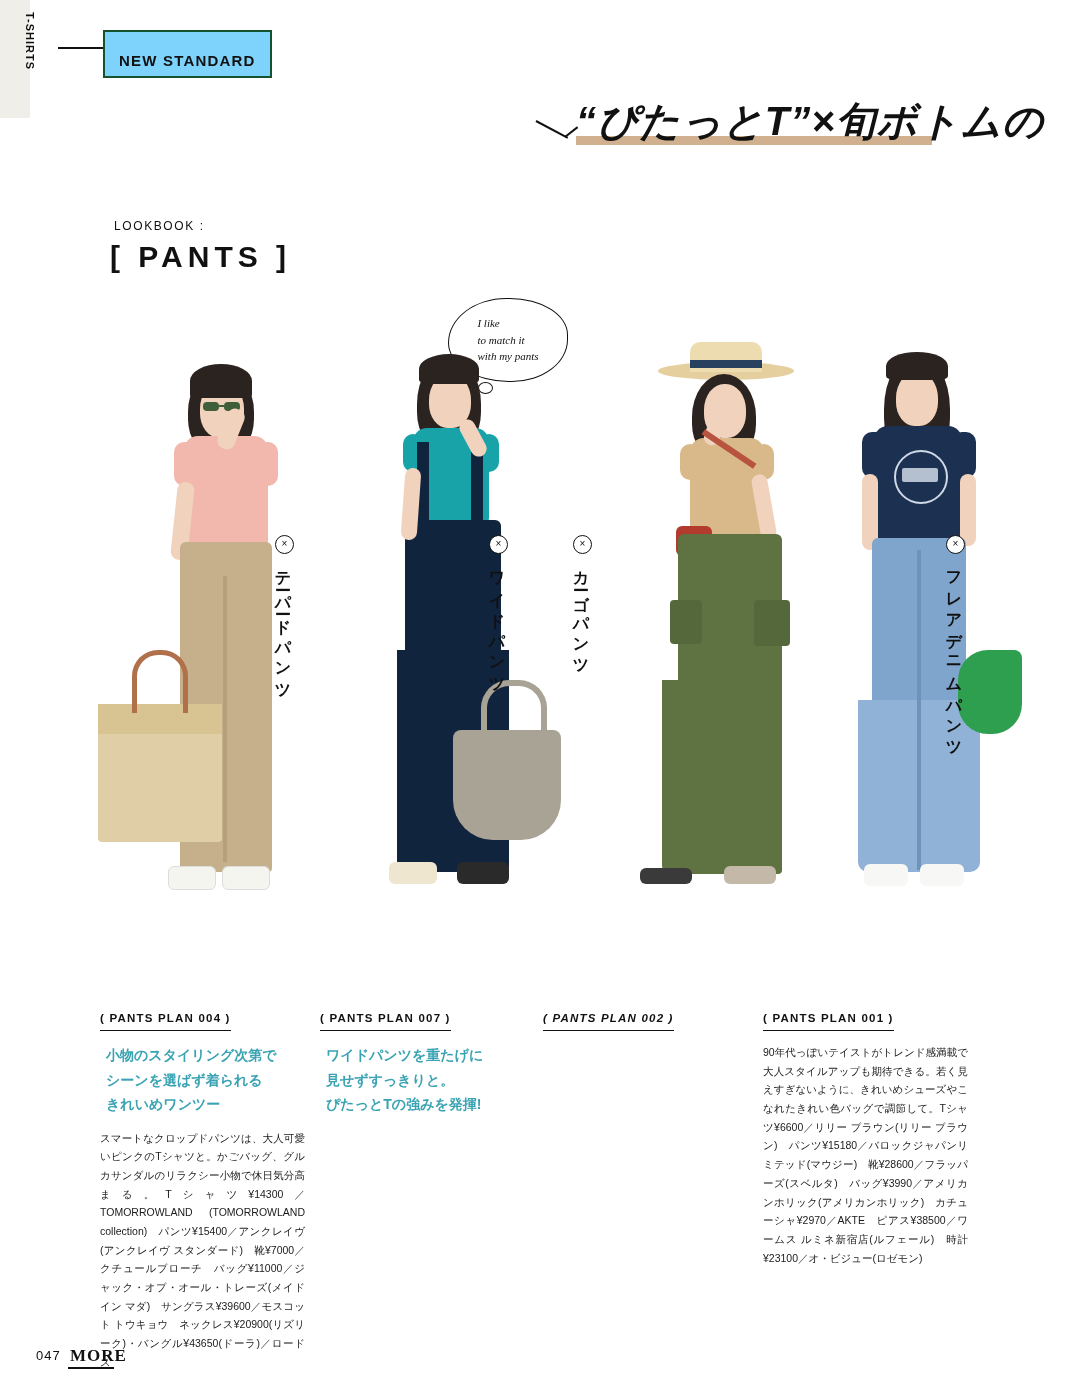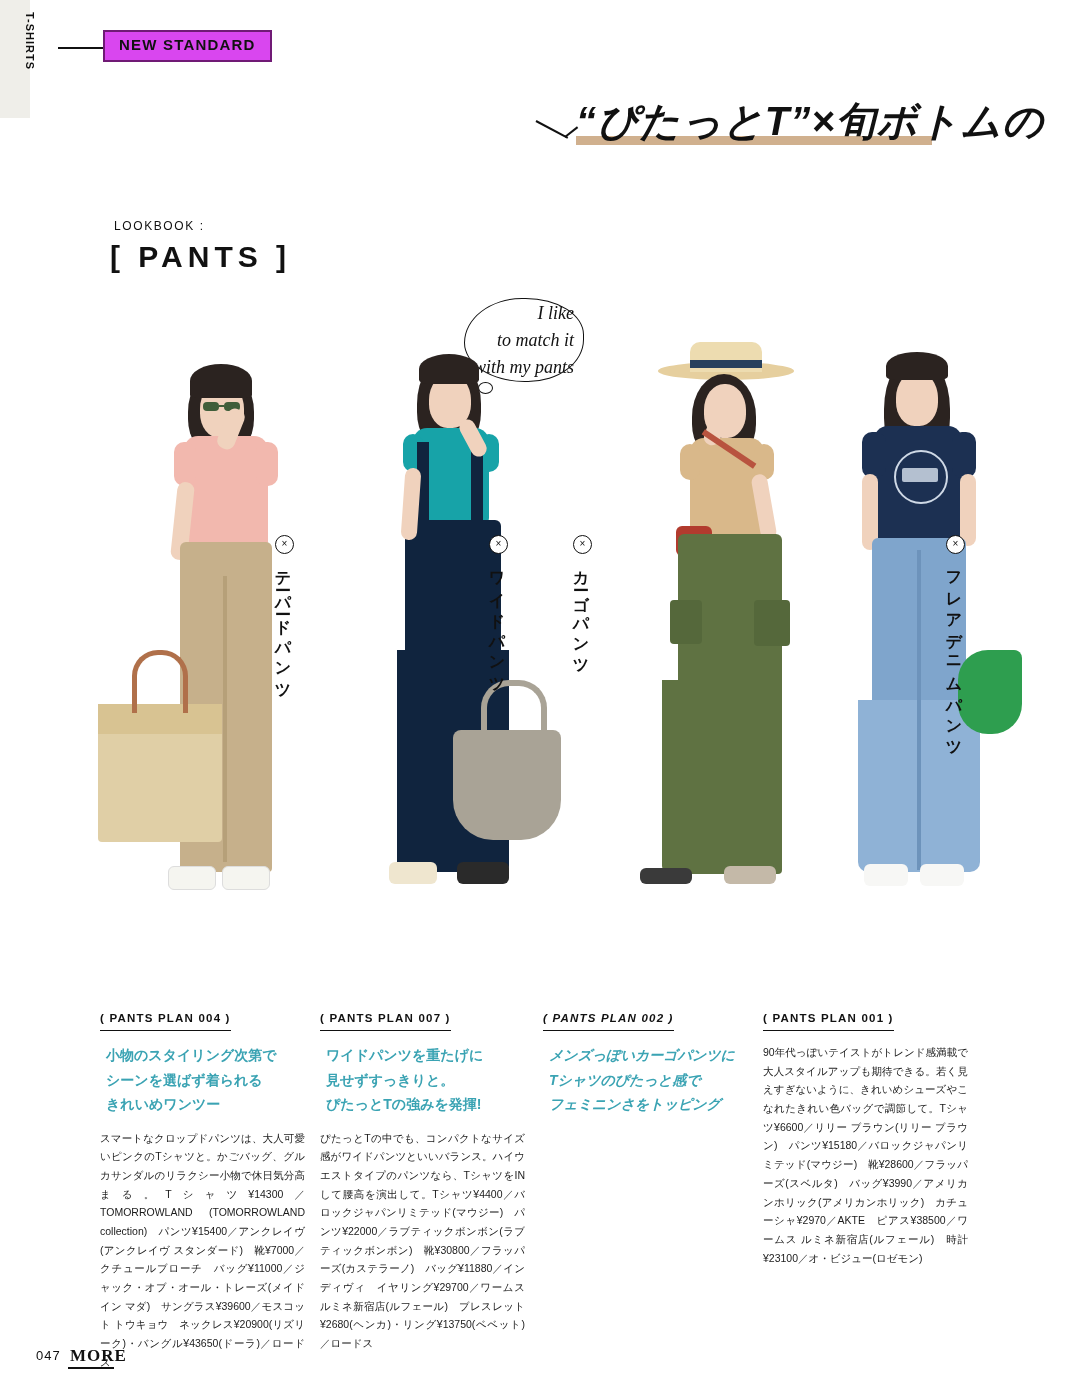--- a/index.html
+++ b/index.html
@@ -18,24 +18,24 @@
     background:#efeee9;
   }
   .side-label{
     position:absolute;left:24px;top:12px;
     writing-mode:vertical-rl;
     font-size:11px;letter-spacing:1px;color:#111;
     font-weight:600;
   }
   .newstd{
     position:absolute;left:103px;top:30px;
-    border:2px solid #701a75;
-    padding:4px 14px 7px 14px;
+    border:2px solid #14532d;
+    padding:20px 14px 7px 14px;
     font-size:15px;font-weight:700;letter-spacing:1.2px;color:#111;
-    background:#d946ef;
+    background:#7dd3fc;
   }
   .newstd-line{
     position:absolute;left:58px;top:47px;width:46px;height:2px;background:#111;
   }
 
   
   .bubble{
     position:absolute;left:316px;top:66px;width:228px;height:62px;
     border:2px solid #111;border-radius:34px;
     display:flex;flex-direction:column;align-items:center;justify-content:center;
@@ -66,27 +66,27 @@
     position:absolute;left:114px;top:219px;
     font-size:12px;letter-spacing:1.6px;color:#111;
   }
   .pants-title{
     position:absolute;left:110px;top:240px;
     font-size:30px;font-weight:700;letter-spacing:5px;color:#111;
   }
 
   
   .cloud{
-    position:absolute;left:464px;top:298px;width:118px;height:82px;
+    position:absolute;left:448px;top:298px;width:118px;height:82px;
     border:1.6px solid #111;border-radius:50% 50% 48% 52%/55% 45% 52% 48%;
     background:#fff;
     display:flex;align-items:center;justify-content:center;
-    text-align:right;
+    text-align:left;
     font-family:"Liberation Serif", serif;
-    font-style:italic;font-size:18px;line-height:1.5;color:#111;
+    font-style:italic;font-size:11px;line-height:1.5;color:#111;
   }
   .cloud-d1{position:absolute;left:478px;top:382px;width:13px;height:10px;border:1.6px solid #111;border-radius:50%;background:#fff;}
   .cloud-d2{position:absolute;left:470px;top:396px;width:8px;height:7px;border:1.6px solid #111;border-radius:50%;background:#fff;}
 
   
   .photos{
     position:absolute;left:60px;top:330px;width:960px;height:620px;
   }
   .model{position:absolute;bottom:0;}
 
@@ -296,28 +296,24 @@
 シーンを選ばず着られる
 きれいめワンツー</div>
       <div class="col-body">スマートなクロップドパンツは、大人可愛いピンクのTシャツと。かごバッグ、グルカサンダルのリラクシー小物で休日気分高まる。Tシャツ¥14300／TOMORROWLAND (TOMORROWLAND collection)　パンツ¥15400／アンクレイヴ(アンクレイヴ スタンダード)　靴¥7000／クチュールブローチ　バッグ¥11000／ジャック・オブ・オール・トレーズ(メイド イン マダ)　サングラス¥39600／モスコット トウキョウ　ネックレス¥20900(リズリーク)・バングル¥43650(ドーラ)／ロードス</div>
     </div>
 
     <div class="col" style="left:220px;">
       <div class="col-plan">( PANTS PLAN 007 )</div>
       <div class="col-lead" style="white-space:pre-line;">ワイドパンツを重たげに
 見せずすっきりと。
 ぴたっとTの強みを発揮!</div>
-      <div class="col-body">ぴたっとTの中でも、コンパクトなサイズ感がワイドパンツといいバランス。ハイウエストタイプのパンツなら、TシャツをINして腰高を演出して。Tシャツ¥4400／バロックジャパンリミテッド(マウジー)　パンツ¥22000／ラブティックボンボン(ラブティックボンボン)　靴¥30800／フラッパーズ(カステラーノ)　バッグ¥11880／インディヴィ　イヤリング¥29700／ワームス ルミネ新宿店(ルフェール)　ブレスレット¥2680(ヘンカ)・リング¥13750(ベベット)／ロードス</div>
     </div>
 
     <div class="col" style="left:443px;font-style:italic;">
       <div class="col-plan">( PANTS PLAN 002 )</div>
-      <div class="col-lead" style="white-space:pre-line;">メンズっぽいカーゴパンツに
-Tシャツのぴたっと感で
-フェミニンさをトッピング</div>
     </div>
 
     <div class="col" style="left:663px;">
       <div class="col-plan">( PANTS PLAN 001 )</div>
       <div class="col-body">90年代っぽいテイストがトレンド感満載で大人スタイルアップも期待できる。若く見えすぎないように、きれいめシューズやこなれたきれい色バッグで調節して。Tシャツ¥6600／リリー ブラウン(リリー ブラウン)　パンツ¥15180／バロックジャパンリミテッド(マウジー)　靴¥28600／フラッパーズ(スベルタ)　バッグ¥3990／アメリカンホリック(アメリカンホリック)　カチューシャ¥2970／AKTE　ピアス¥38500／ワームス ルミネ新宿店(ルフェール)　時計¥23100／オ・ビジュー(ロゼモン)</div>
     </div>
   </div>
 
   <div class="folio">047</div>
   <div class="mag-rule"></div>

